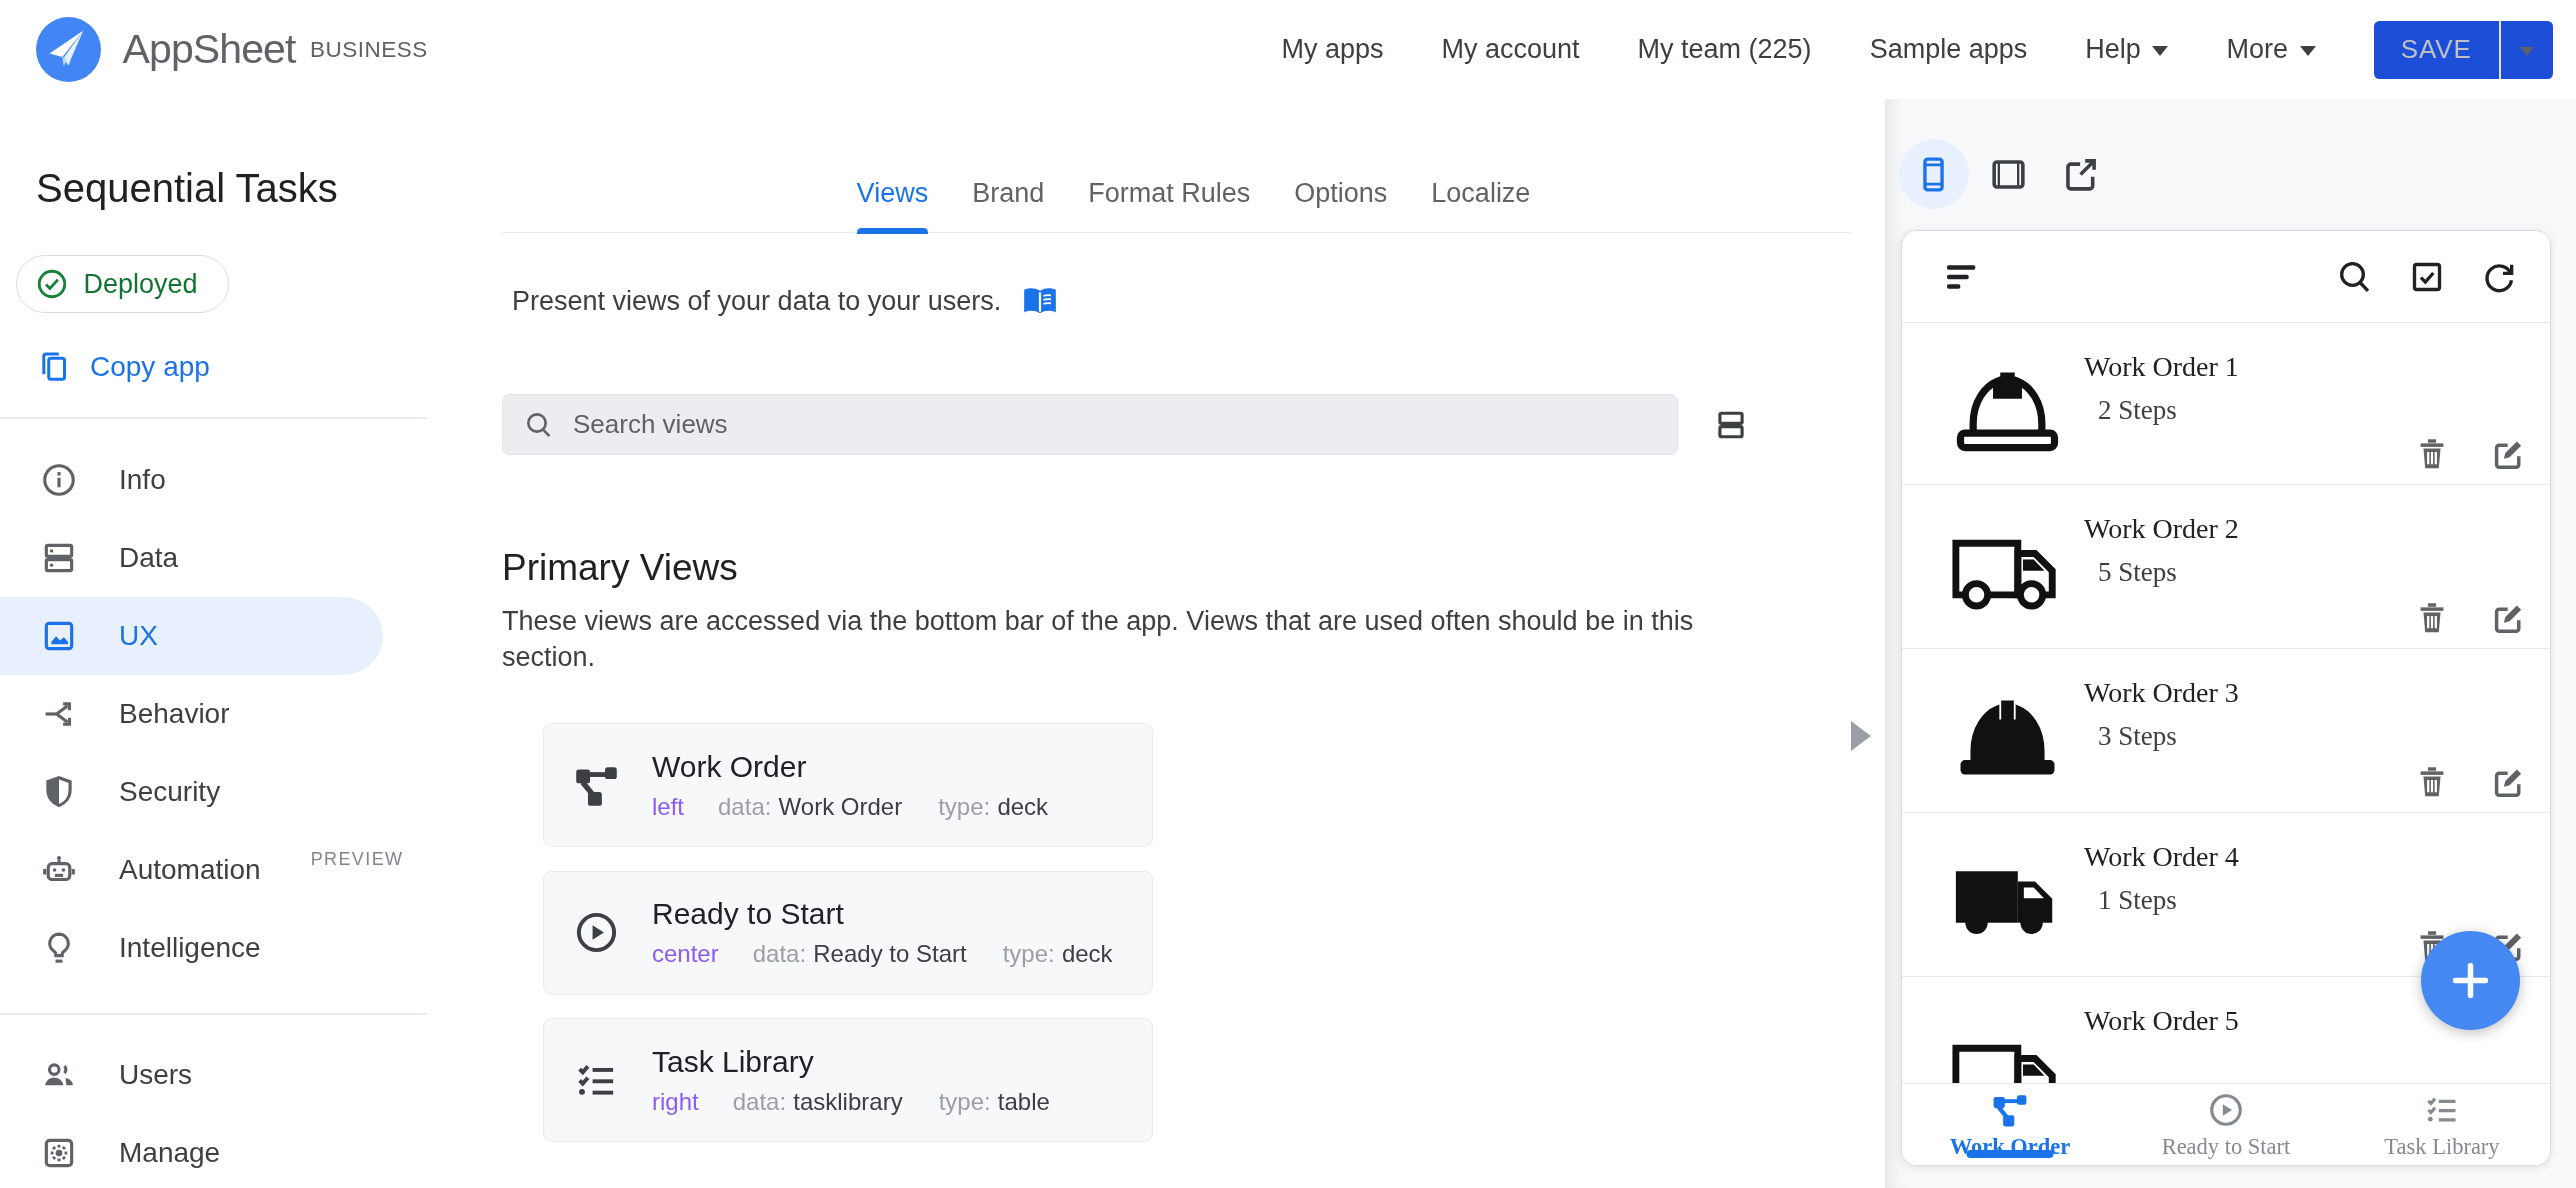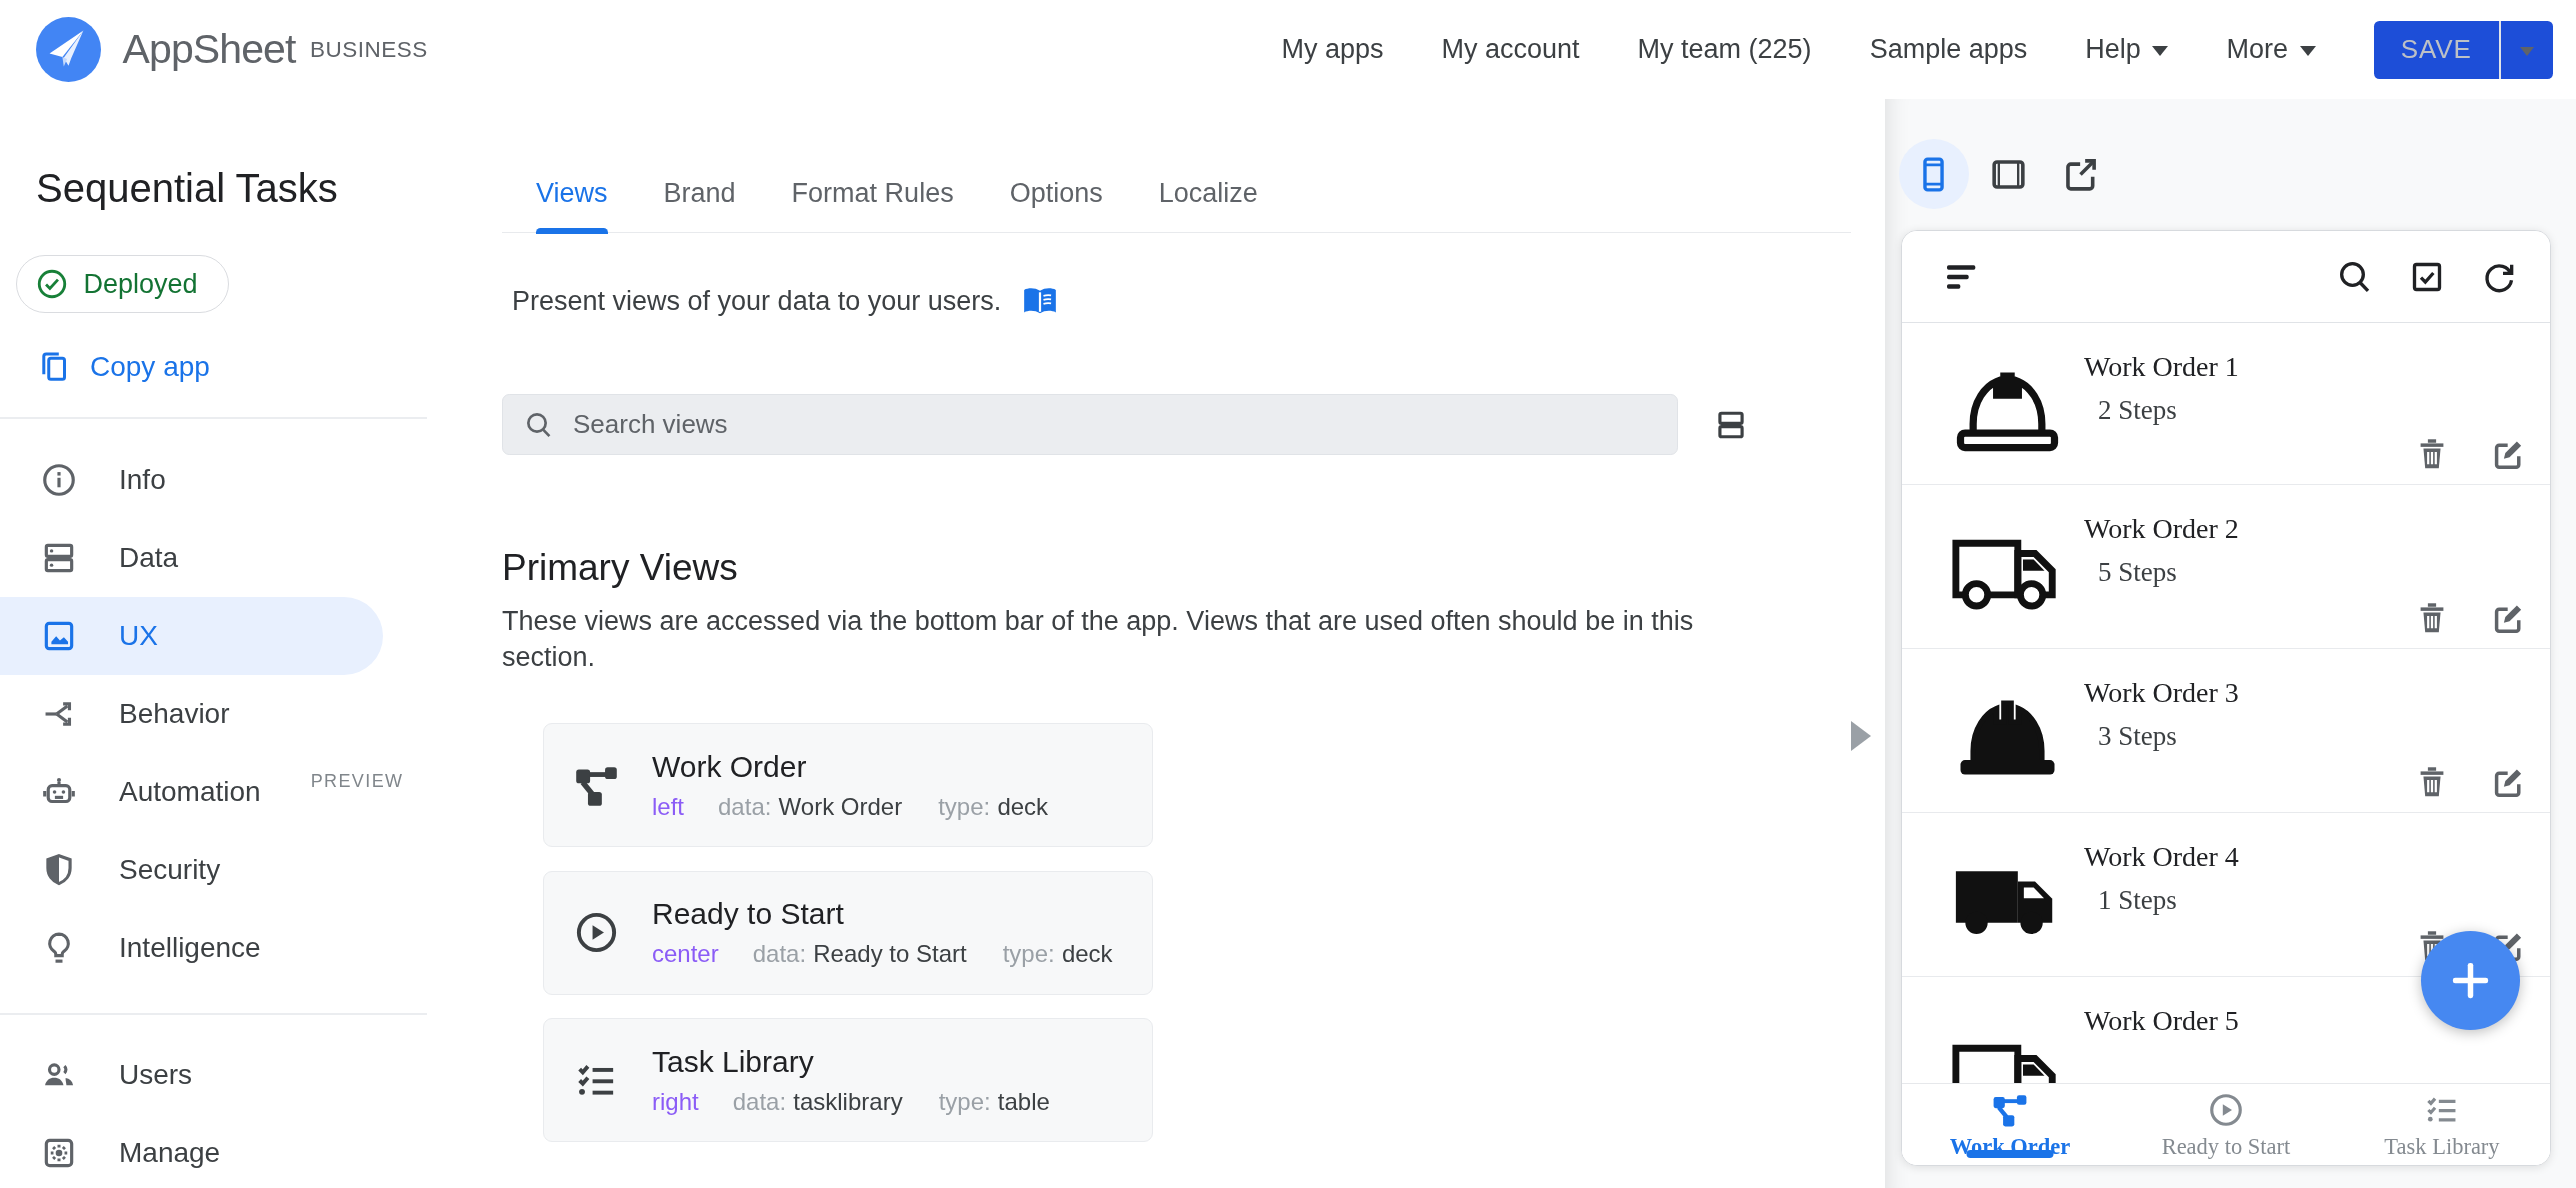--- a/index.html
+++ b/index.html
@@ -39,21 +39,21 @@
               font-size:28px; font-weight:500; color:#3c4043; border-radius:0 39px 39px 0; cursor:pointer; }
   .nav-item .nicon { width:38px; height:38px; color:#5f6368; flex:0 0 auto; }
   .nav-item.active { background:#e8f0fe; color:#1a73e8; }
   .nav-item.active .nicon { color:#1a73e8; }
   .preview-badge { font-size:18px; color:#80868b; letter-spacing:1.4px; font-weight:400;
                    align-self:flex-start; margin:18px 0 0 9px; }
   .nav-list-2 { margin-top:21px; }
 
   
   .main { position:absolute; left:502px; top:99px; width:1349px; z-index:10; }
-  .tabs { margin-top:63px; height:71px; border-bottom:1.8px solid #e8eaed; display:flex; gap:56px; padding-left:34px; }
+  .tabs { margin-top:63px; height:71px; border-bottom:1.8px solid #e8eaed; display:flex; gap:44px; padding-left:34px;justify-content:center; }
   .tab { position:relative; padding-top:16px; font-size:27px; font-weight:500; color:#5f6368; cursor:pointer; }
   .tab.active { color:#1a73e8; }
   .tab.active::after { content:''; position:absolute; left:0; right:0; bottom:-1.8px; height:6.3px;
                        background:#1a73e8; border-radius:4.5px 4.5px 0 0; }
   .intro { margin:49px 0 0 10px; display:flex; align-items:center; gap:20px; font-size:27px; color:#3c4043; }
   .intro .book { width:38px; height:38px; color:#1a73e8; cursor:pointer; }
   .search-row { margin-top:74px; display:flex; align-items:center; }
   .search-box { width:1176px; height:61px; background:#ebedf0; border:0.9px solid #e0e3e7; border-radius:7.2px;
                 display:flex; align-items:center; padding:0 20px; gap:18px; }
   .search-box svg { width:32px; height:32px; color:#5f6368; flex:0 0 auto; }
@@ -357,30 +357,30 @@
         <span>UX</span>
       </div>
       <div class="nav-item">
         <svg class="nicon" viewBox="0 0 24 24">
             <use href="#i-split"></use>
           </svg>
         <span>Behavior</span>
       </div>
       <div class="nav-item">
         <svg class="nicon" viewBox="0 0 24 24">
+            <use href="#i-shield"></use>
+          </svg>
+        <span>Security</span>
+      </div>
+      <div class="nav-item">
+        <svg class="nicon" viewBox="0 0 24 24">
             <use href="#i-robot"></use>
           </svg>
         <span>Automation</span>
         <span class="preview-badge">PREVIEW</span>
-      </div>
-      <div class="nav-item">
-        <svg class="nicon" viewBox="0 0 24 24">
-            <use href="#i-shield"></use>
-          </svg>
-        <span>Security</span>
       </div>
       <div class="nav-item">
         <svg class="nicon" viewBox="0 0 24 24">
             <use href="#i-bulb"></use>
           </svg>
         <span>Intelligence</span>
       </div>
     </div>
     <div class="side-divider" style="margin-top:26px"></div>
     <div class="nav-list nav-list-2">

